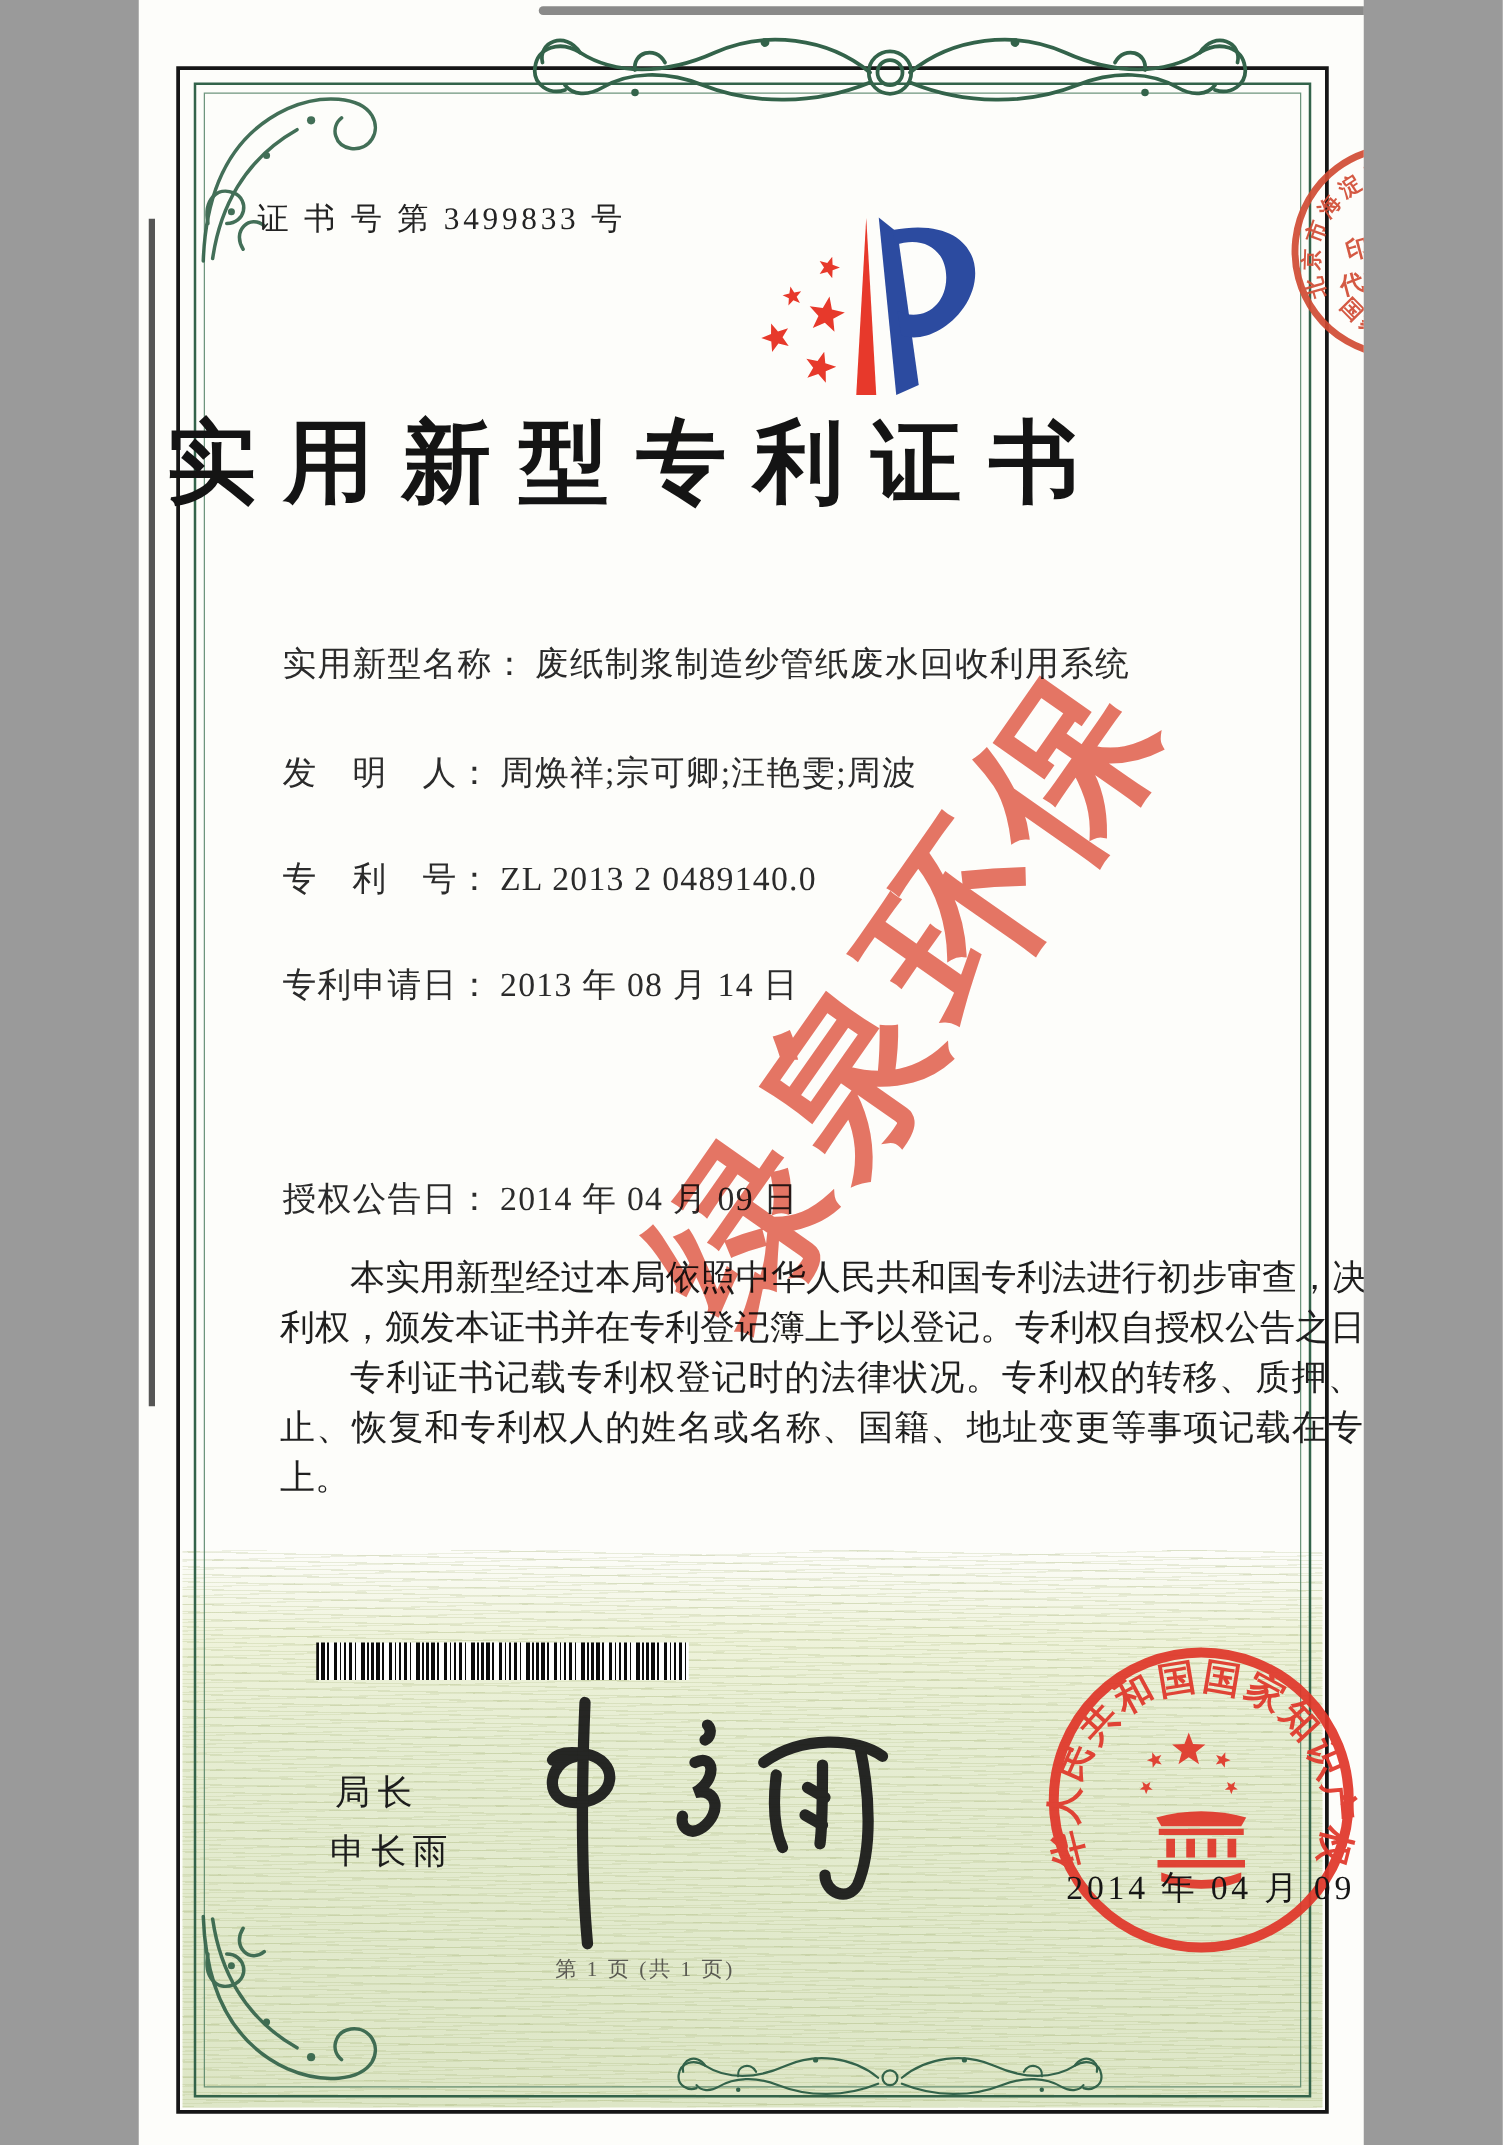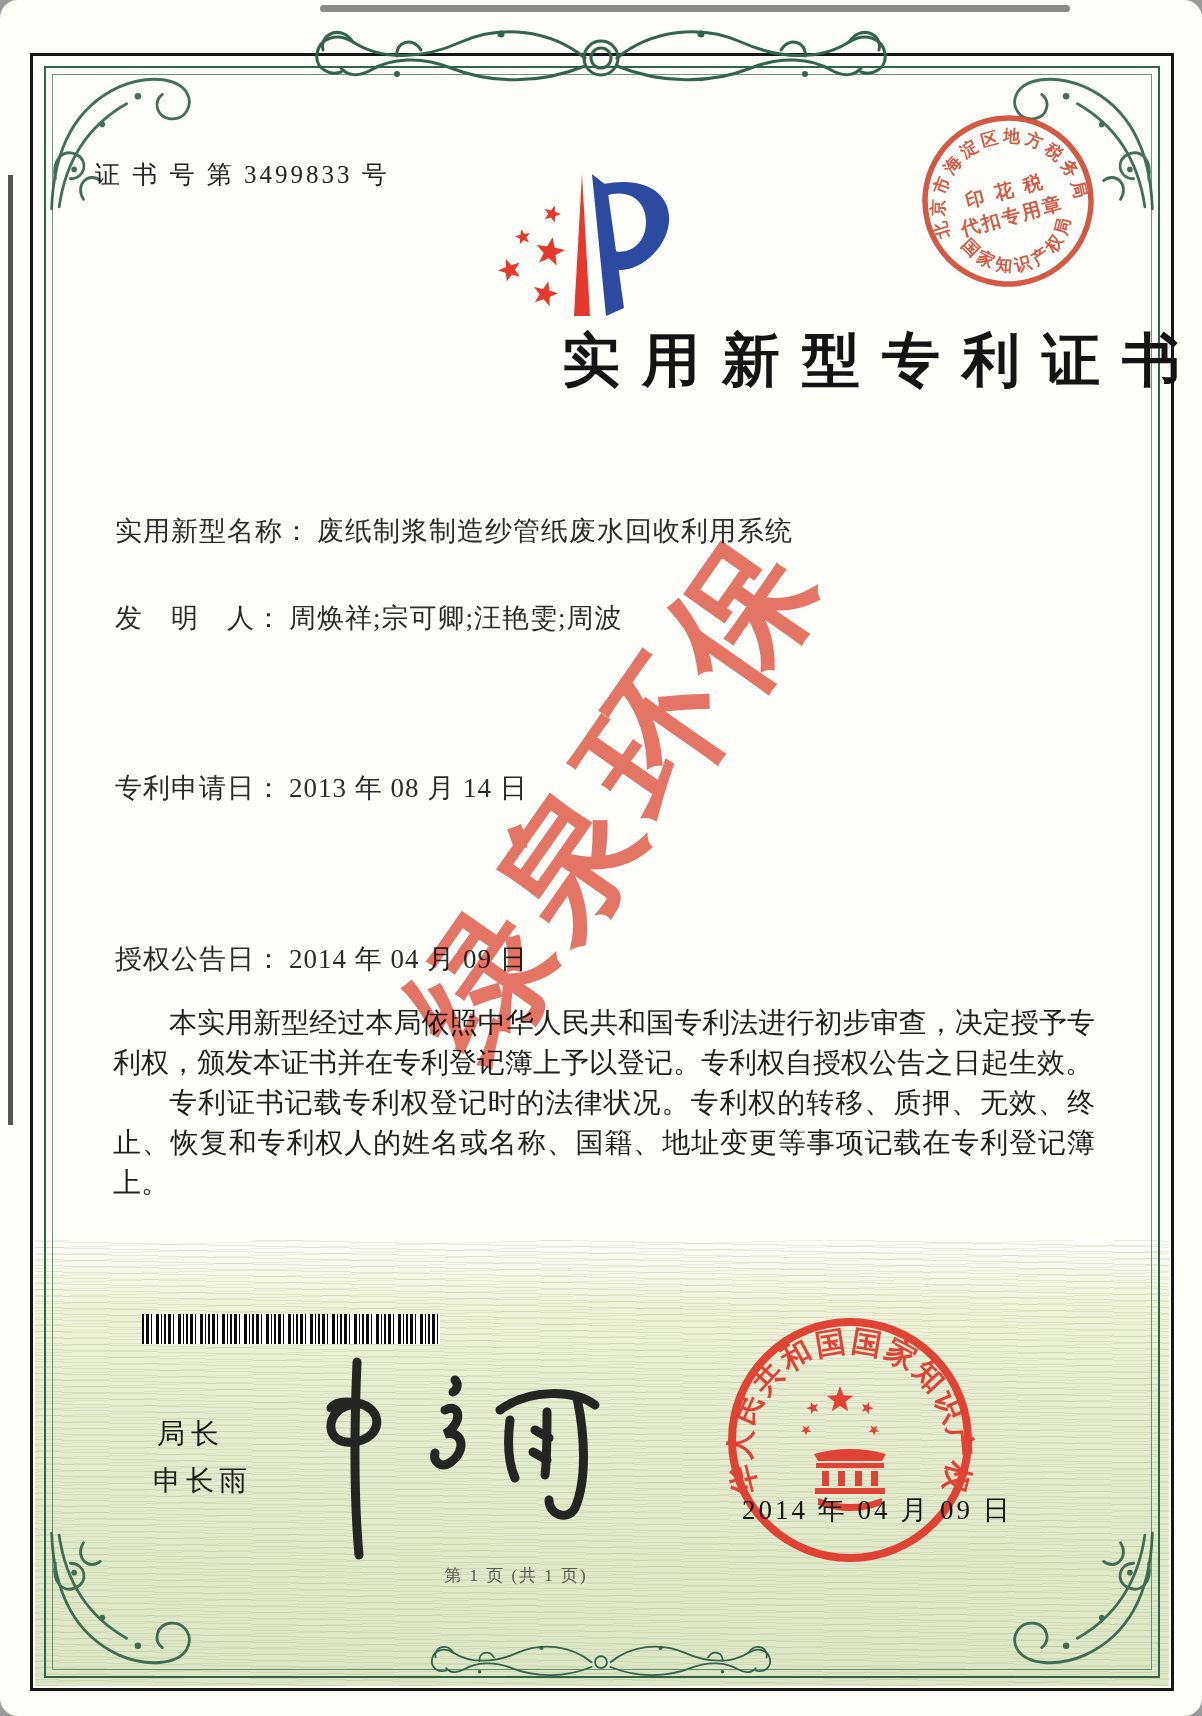--- a/index.html
+++ b/index.html
@@ -1,19 +1,19 @@
 <!DOCTYPE html>
 <html><head>
 <meta charset="utf-8">
 <style>
   html,body{margin:0;padding:0;background:#9a9a9a;}
   .page{
-    position:relative;width:1202px;height:1716px;margin:0 auto;
+    position:relative;width:980px;height:1716px;margin:0 auto;
     background:#fdfdfa;overflow:hidden;
-    font-family:"Liberation Serif","DejaVu Serif",serif;color:#222;border-radius:18px;
+    font-family:"Liberation Serif","DejaVu Serif",serif;color:#222;
   }
   
   .scan-streak{position:absolute;left:320px;top:5px;width:750px;height:7px;background:#2b2b2b;opacity:.55;border-radius:4px;}
   .scan-edge-left{position:absolute;left:8px;top:175px;width:5px;height:950px;background:#1d1d1d;opacity:.75;}
   
   .frame-black{position:absolute;left:30px;right:28px;top:53px;bottom:25px;border:3px solid #161616;}
   .frame-green{position:absolute;left:44px;right:42px;top:66px;bottom:38px;border:2px solid #33634a;}
   .frame-green-inner{position:absolute;left:52px;right:50px;top:74px;bottom:46px;border:1px solid #4a7a5e;opacity:.8;}
   .corner{position:absolute;width:150px;height:150px;opacity:.92;}
   .corner.tl{left:46px;top:70px;}
@@ -28,22 +28,22 @@
     background:
       repeating-linear-gradient(1.2deg, rgba(150,166,96,.20) 0 1px, rgba(255,255,255,0) 1px 6px),
       repeating-linear-gradient(-1.6deg, rgba(150,166,96,.15) 0 1px, rgba(255,255,255,0) 1px 7px),
       linear-gradient(180deg, rgba(238,242,218,0) 0px, rgba(236,241,213,.85) 70px, #e6edd2 150px, #dde6c6 100%);
   }
   
   .cert-no{position:absolute;left:95px;top:158px;font-size:25px;letter-spacing:3px;color:#232323;}
   .logo{position:absolute;left:440px;top:146px;width:240px;height:178px;}
   .tax-stamp{position:absolute;left:915px;top:108px;width:186px;height:186px;opacity:.92;}
   .doc-title{
-    position:absolute;left:0;right:0;top:322px;text-align:right;
-    font-size:58px;font-weight:bold;letter-spacing:22px;padding-left:22px;color:#141414;
+    position:absolute;left:0;right:0;top:322px;text-align:left;
+    font-size:72px;font-weight:bold;letter-spacing:22px;padding-left:22px;color:#141414;
   }
   
   .field{position:absolute;left:115px;font-size:27px;color:#2b2b2b;letter-spacing:1px;white-space:nowrap;}
   .field .lbl{margin-right:6px;}
   .f0{top:513px;} .f1{top:600px;} .f2{top:685px;} .f3{top:770px;} .f4{top:856px;} .f5{top:941px;}
   
   .body-text{position:absolute;left:113px;top:1003px;width:982px;font-size:28px;line-height:40px;text-align:justify;color:#1f1f1f;}
   .body-text p{margin:0;text-indent:2em;}
   
   .watermark{
@@ -171,20 +171,21 @@
       <text font-size="17" letter-spacing="4" font-weight="bold">
         <textPath href="#tax-arc-bottom" startOffset="50%" text-anchor="middle">国家知识产权局</textPath>
       </text>
     </g>
   </svg>
 
   <div class="doc-title">实用新型专利证书</div>
 
   <div class="field f0"><span class="lbl">实用新型名称：</span><span>废纸制浆制造纱管纸废水回收利用系统</span></div>
   <div class="field f1"><span class="lbl">发　明　人：</span><span>周焕祥;宗可卿;汪艳雯;周波</span></div>
+  <div class="field f2"><span class="lbl">专　利　号：</span><span>ZL 2013 2 0489140.0</span></div>
   <div class="field f3"><span class="lbl">专利申请日：</span><span>2013 年 08 月 14 日</span></div>
   <div class="field f5"><span class="lbl">授权公告日：</span><span>2014 年 04 月 09 日</span></div>
 
   <div class="body-text">
     <p>本实用新型经过本局依照中华人民共和国专利法进行初步审查，决定授予专利权，颁发本证书并在专利登记簿上予以登记。专利权自授权公告之日起生效。</p>
     <p>专利证书记载专利权登记时的法律状况。专利权的转移、质押、无效、终止、恢复和专利权人的姓名或名称、国籍、地址变更等事项记载在专利登记簿上。</p>
   </div>
 
   <div class="watermark">绿泉环保</div>
 

